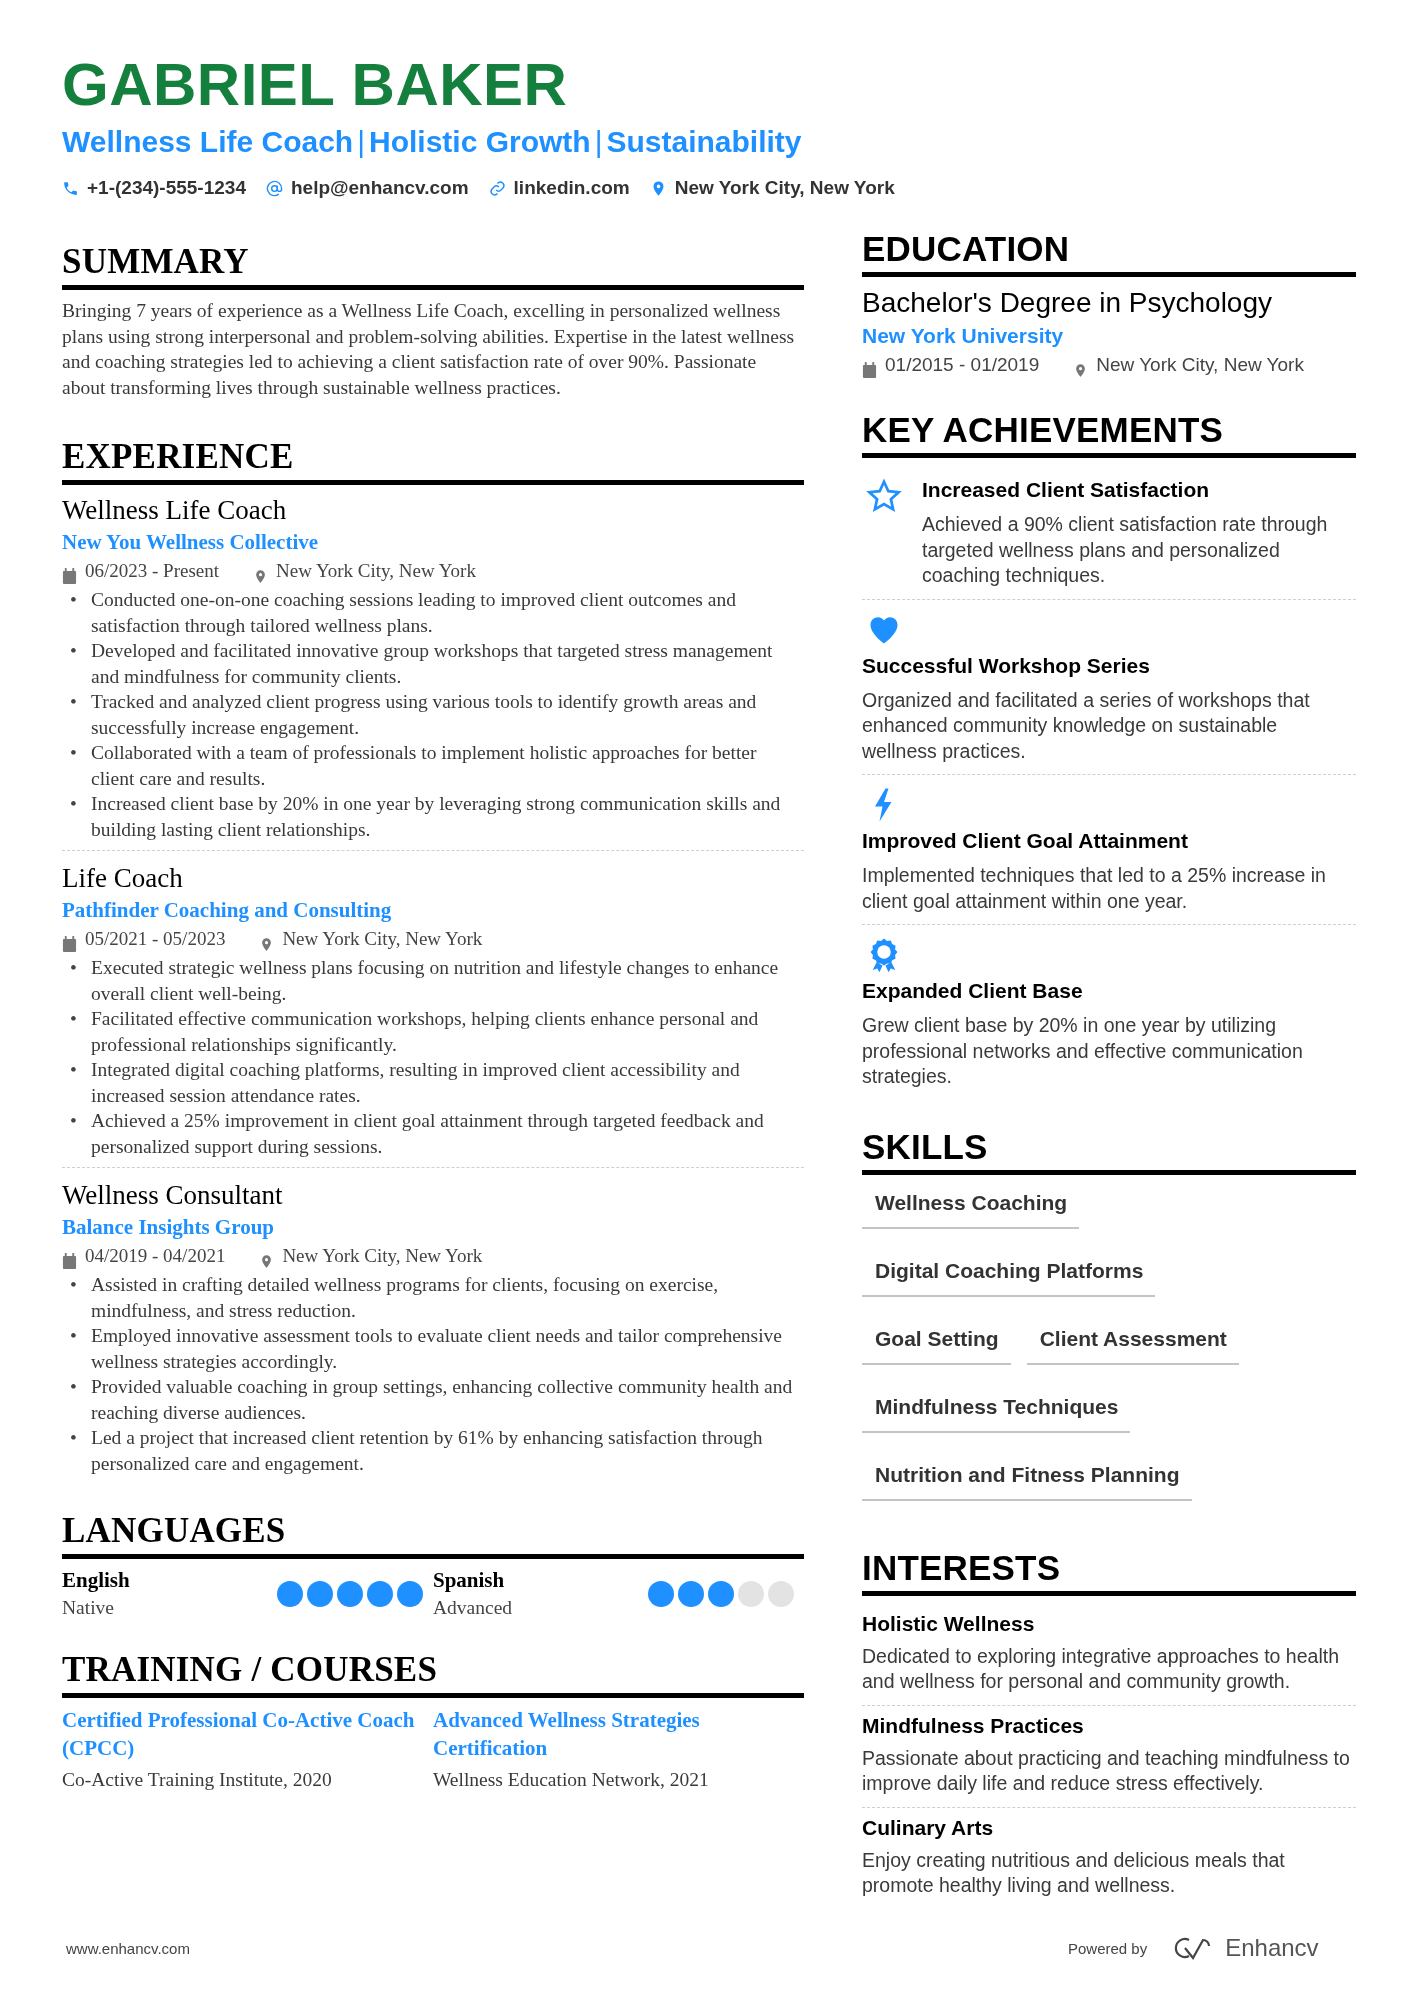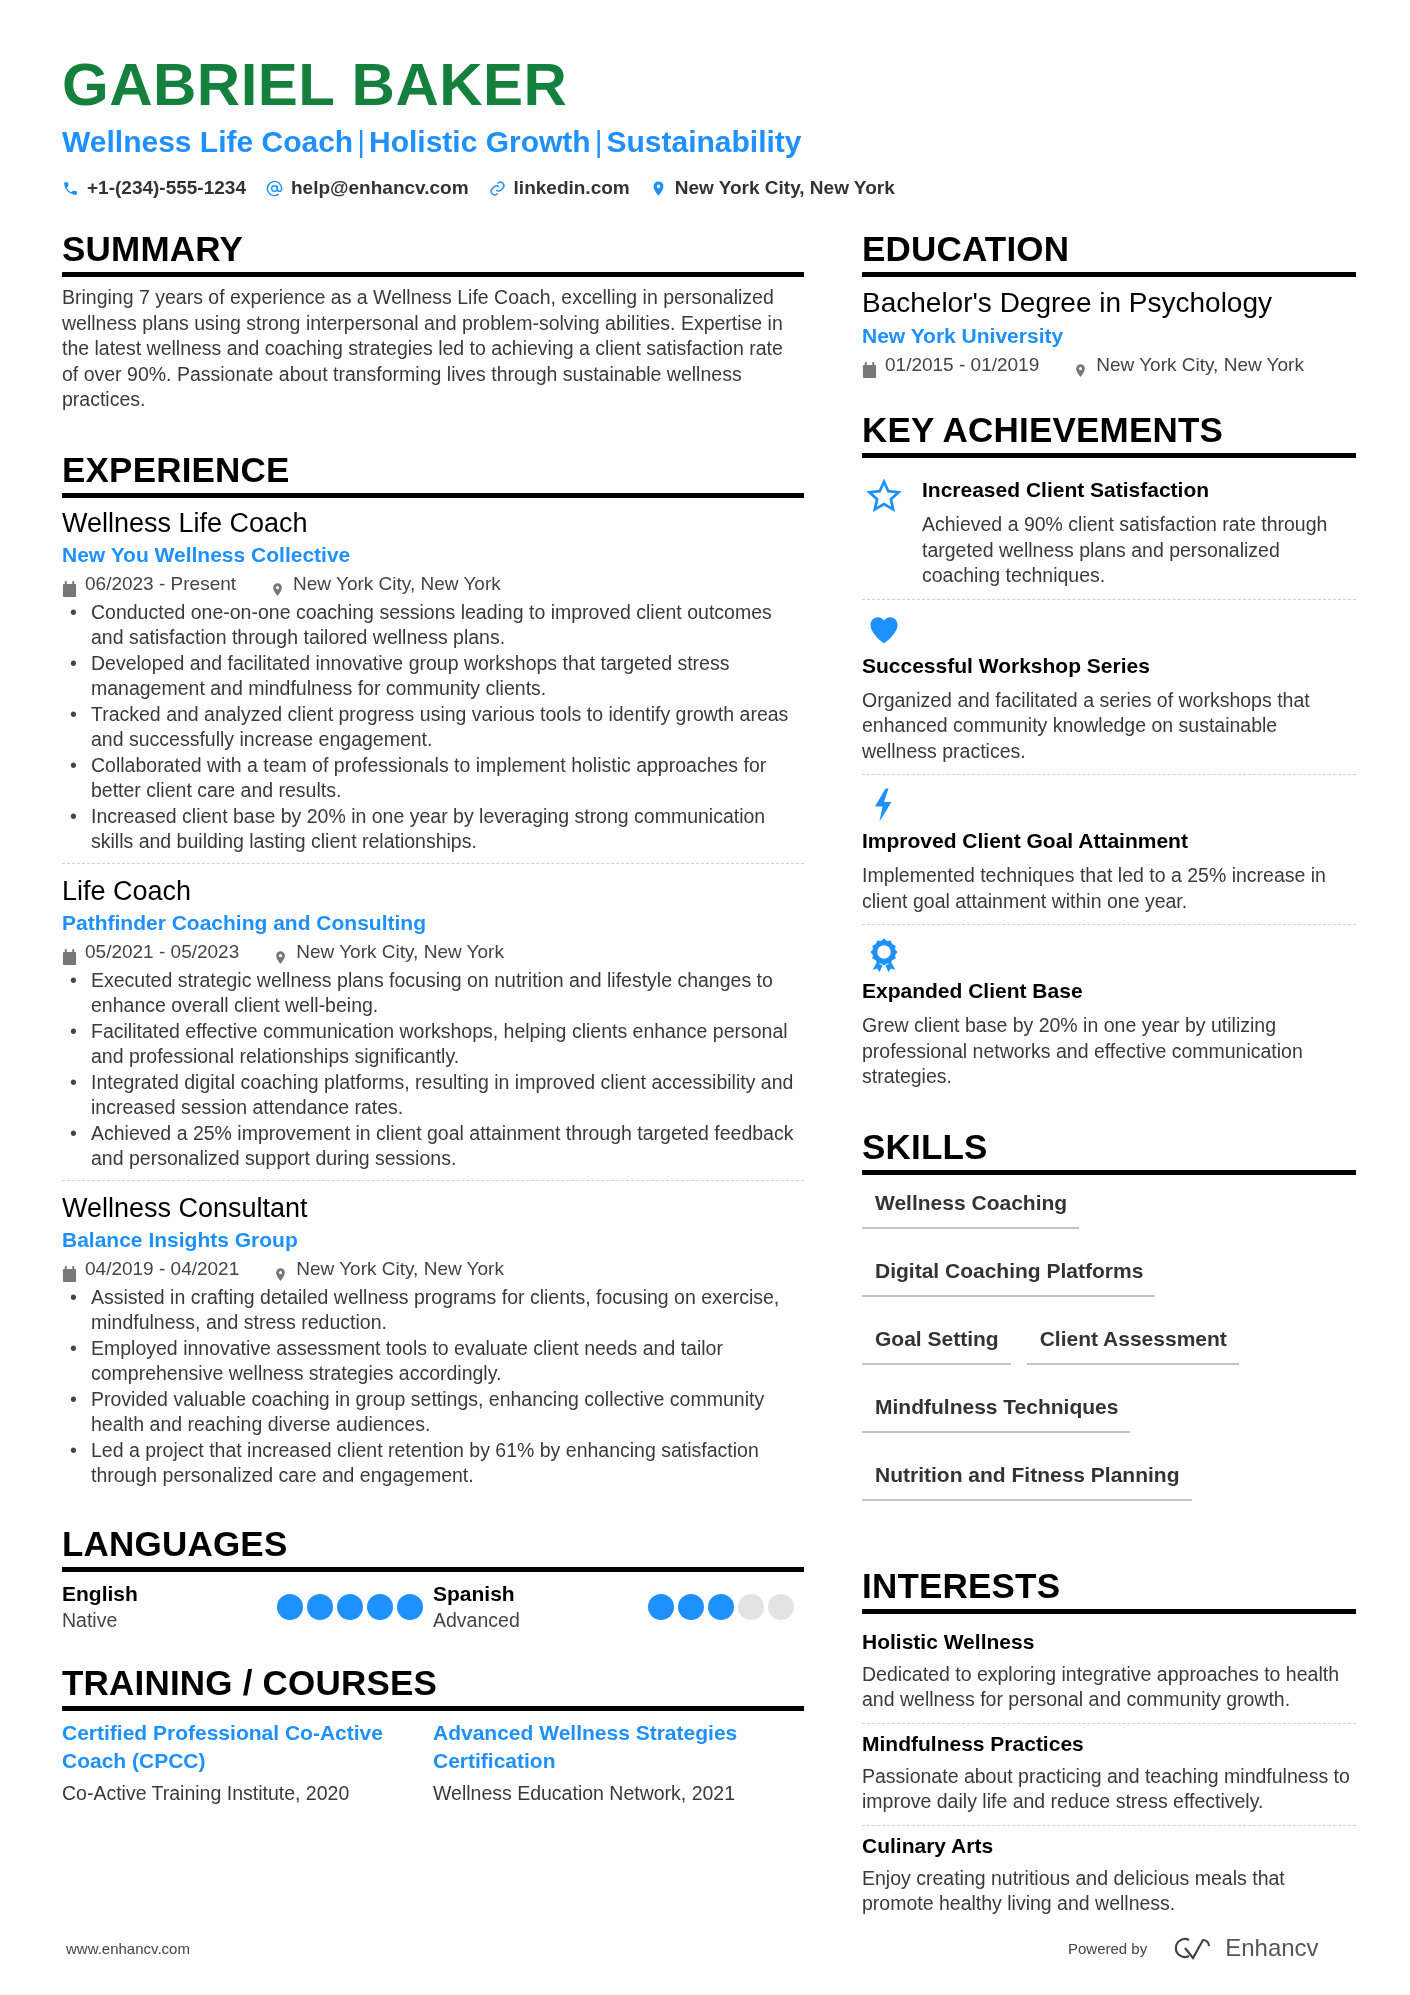--- a/index.html
+++ b/index.html
@@ -10,21 +10,21 @@
     
     .header { position: absolute; left: 62px; top: 50px; width: 1290px; }
     .name { font-size: 60px; font-weight: 700; color: #15803d; letter-spacing: 0.5px; line-height: 70px; }
     .title-line { font-size: 30px; font-weight: 700; color: #1e90ff; line-height: 40px; margin-top: 2px; white-space: nowrap; }
     .title-line .sep { color: #1e90ff; font-weight: 400; margin: 0 4px; }
     .contacts { display: flex; gap: 20px; margin-top: 14px; font-size: 19px; font-weight: 700; color: #333; line-height: 24px; }
     .contact { display: flex; align-items: center; gap: 8px; }
     .contact svg { width: 17px; height: 17px; }
 
     
-    .col-left { position: absolute; left: 62px; top: 228px; width: 742px; }
+    .col-left { position: absolute; left: 62px; top: 241px; width: 742px; font-family: Liberation Serif, serif; }
     .col-right { position: absolute; left: 862px; top: 228px; width: 494px; }
 
     .section-title { font-size: 35px; font-weight: 700; color: #000; line-height: 42px; border-bottom: 5px solid #000; padding-bottom: 2px; margin-bottom: 8px; letter-spacing: 0.2px; }
 
     .summary-text { font-size: 19.5px; line-height: 25.5px; color: #3a3a3a; }
 
     .exp-item { padding-bottom: 8px; }
     .exp-item + .exp-item { border-top: 1.5px dashed #cfcfcf; padding-top: 10px; }
     .role { font-size: 27px; color: #000; line-height: 34px; }
     .company { font-size: 21px; font-weight: 700; color: #1e90ff; line-height: 30px; }
@@ -325,21 +325,21 @@
         <div style="width:100%;height:0;"></div>
         <span class="skill">Goal Setting</span>
         <span class="skill">Client Assessment</span>
         <div style="width:100%;height:0;"></div>
         <span class="skill">Mindfulness Techniques</span>
         <div style="width:100%;height:0;"></div>
         <span class="skill">Nutrition and Fitness Planning</span>
       </div>
     </section>
 
-    <section style="margin-top:64px;">
+    <section style="margin-top:46px;">
       <div class="section-title">INTERESTS</div>
       <div class="int">
         <div class="int-title">Holistic Wellness</div>
         <div class="int-desc">Dedicated to exploring integrative approaches to health and wellness for personal and community growth.</div>
       </div>
       <div class="int">
         <div class="int-title">Mindfulness Practices</div>
         <div class="int-desc">Passionate about practicing and teaching mindfulness to improve daily life and reduce stress effectively.</div>
       </div>
       <div class="int">

